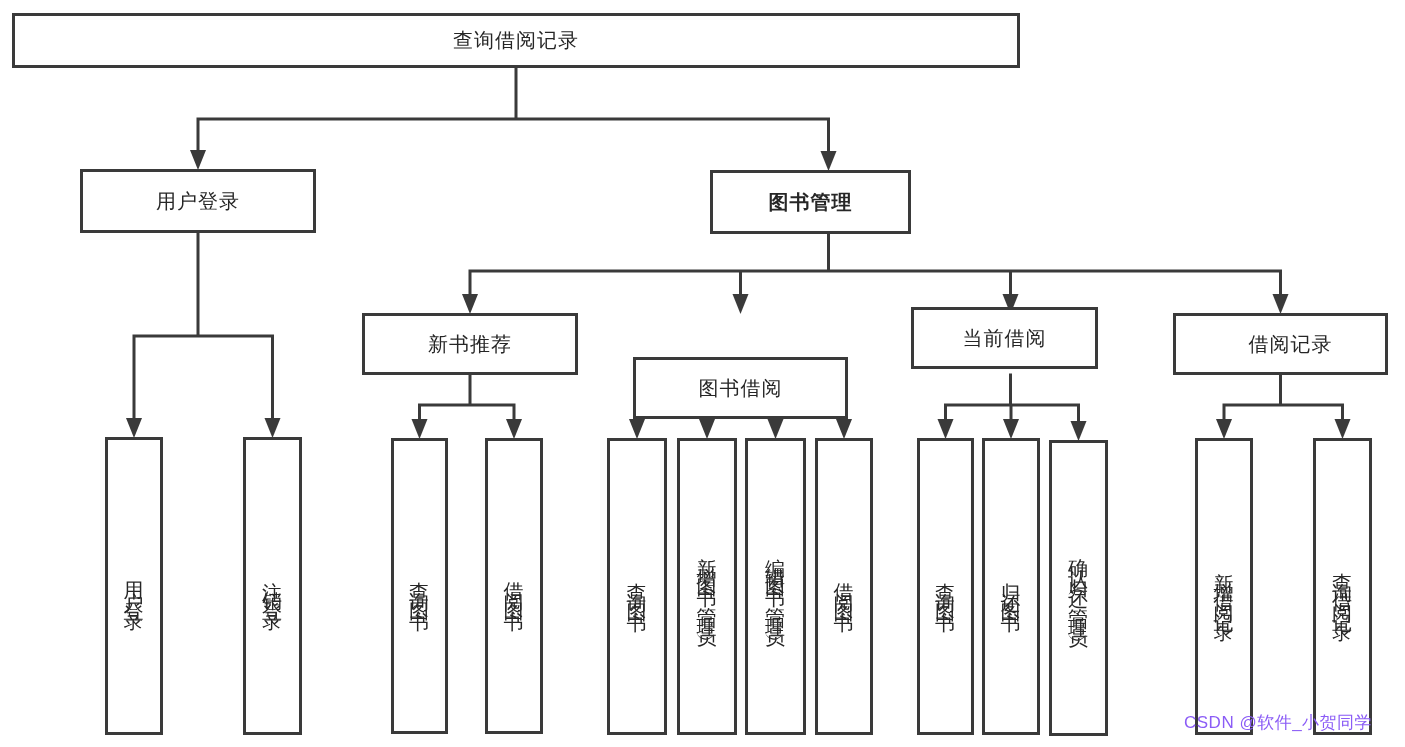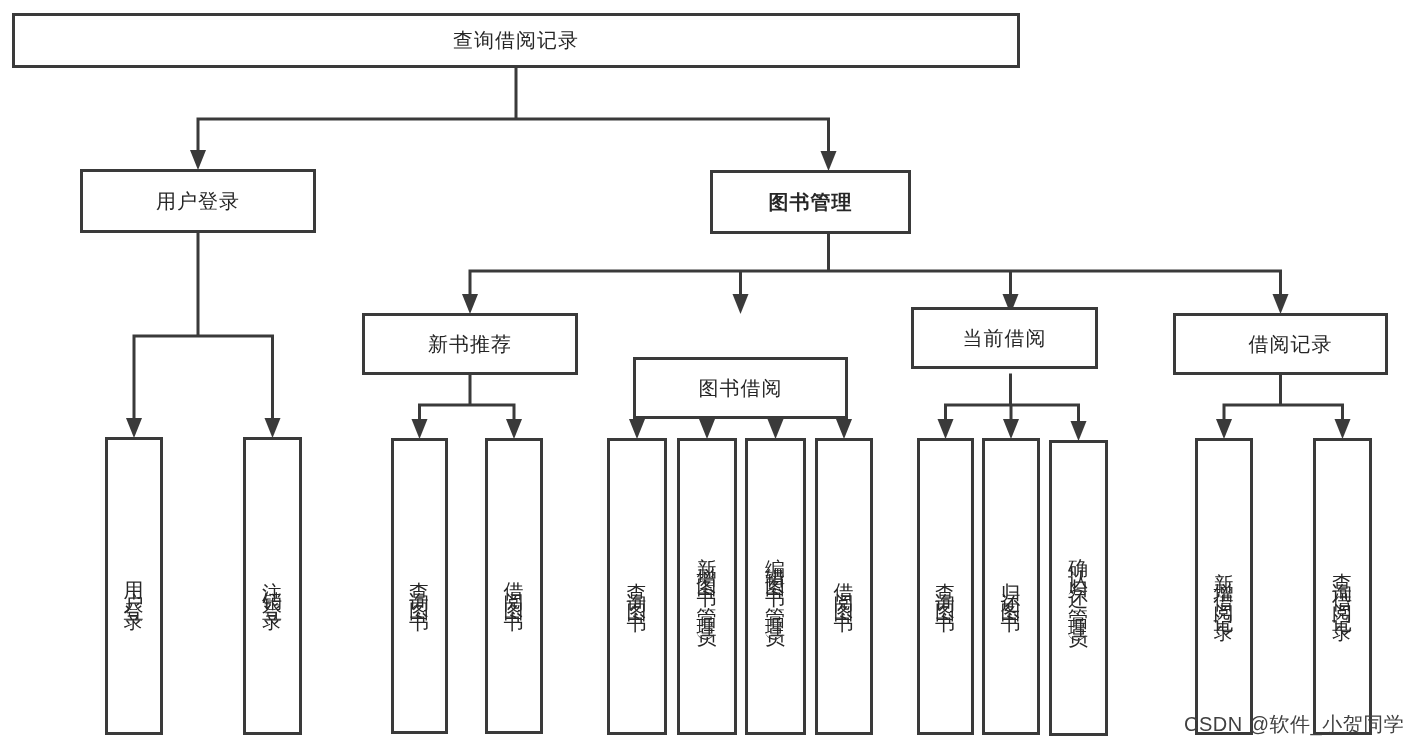--- a/index.html
+++ b/index.html
@@ -38,22 +38,22 @@
     writing-mode:vertical-lr;
     font-size:20px;
     letter-spacing:10px;
     line-height:1;
     white-space:nowrap;
   }
   .watermark{
     position:absolute;
     left:1184px;
     top:711px;
-    font-size:20px;
-    color:#404040;
+    font-size:17px;
+    color:#8b5cf6;
     white-space:nowrap;
     letter-spacing:0.5px;
     text-align:center;
   }
 </style>
 </head>
 <body>
 
 <div class="canvas">
   <svg class="edges" id="edges" width="1405" height="747" viewBox="0 0 1405 747" xmlns="http://www.w3.org/2000/svg">

